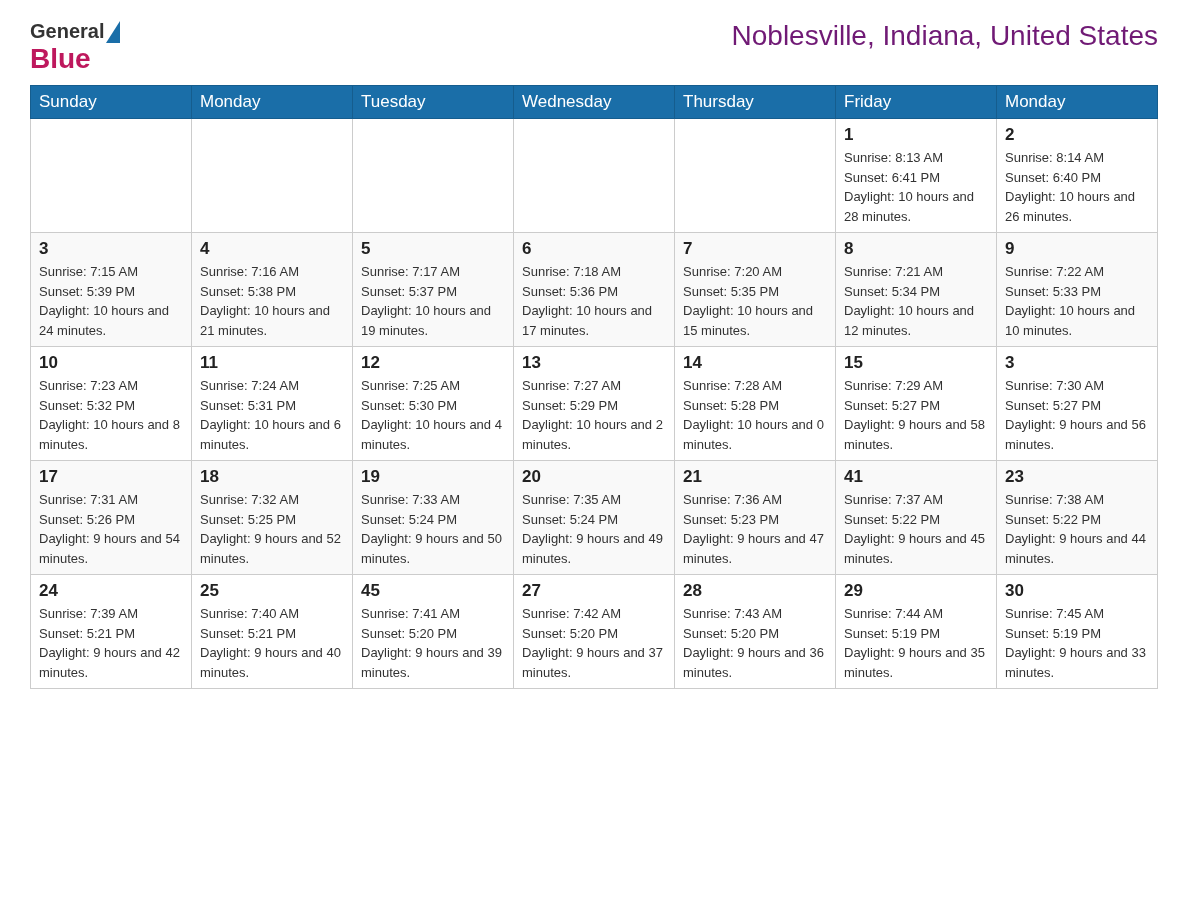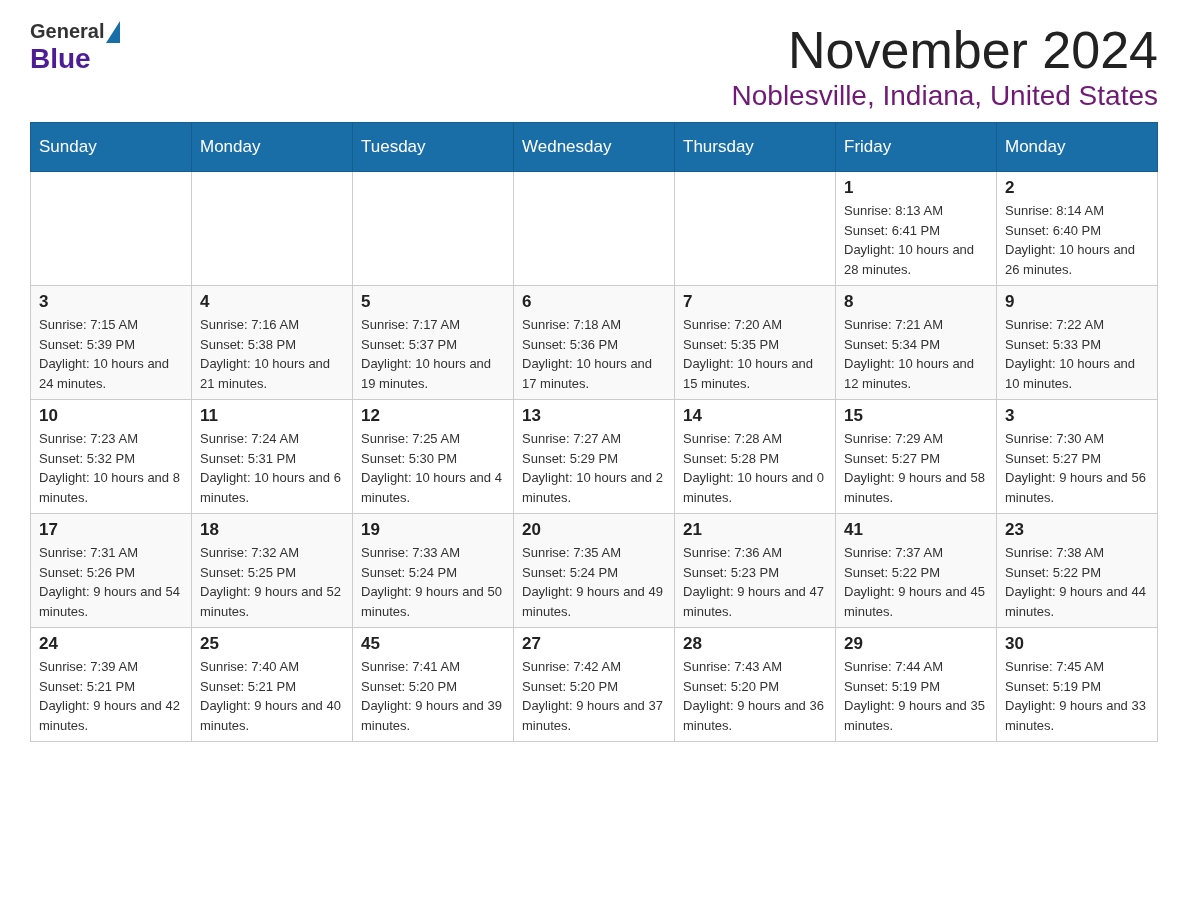--- a/index.html
+++ b/index.html
@@ -32,21 +32,21 @@
     .logo-triangle {
       display: inline-block;
       width: 0;
       height: 0;
       border-left: 14px solid transparent;
       border-bottom: 22px solid #1a6ea8;
       margin: 0 2px;
       vertical-align: middle;
     }
     .logo-blue {
-      color: #4c1d95;
+      color: #be185d;
       font-size: 28px;
       font-weight: bold;
     }
     .title-section {
       text-align: right;
     }
     .month-title {
       font-size: 52px;
       font-weight: normal;
       color: #222;
@@ -58,21 +58,21 @@
     .calendar {
       width: 100%;
       border-collapse: collapse;
       border: 1px solid #1a6ea8;
     }
     .calendar th {
       background-color: #1a6ea8;
       color: #fff;
       font-size: 17px;
       font-weight: normal;
-      padding: 14px 8px;
+      padding: 6px 8px;
       text-align: left;
       border: 1px solid #155d8e;
     }
     .calendar td {
       vertical-align: top;
       padding: 6px 8px;
       border: 1px solid #ccc;
       width: 14.28%;
       font-size: 13px;
       color: #333;
@@ -107,21 +107,20 @@
   <div class="logo">
     <div class="logo-text">
       <span class="logo-general">General</span>
       <span class="logo-triangle"></span>
     </div>
     <div>
       <span class="logo-blue">Blue</span>
     </div>
   </div>
   <div class="title-section">
-    <div class="month-title">November 2024</div>
     <div class="location">Noblesville, Indiana, United States</div>
   </div>
 </div>
 
 <table class="calendar">
   <thead>
     <tr>
     <th>Sunday</th>
         <th>Monday</th>
         <th>Tuesday</th>

